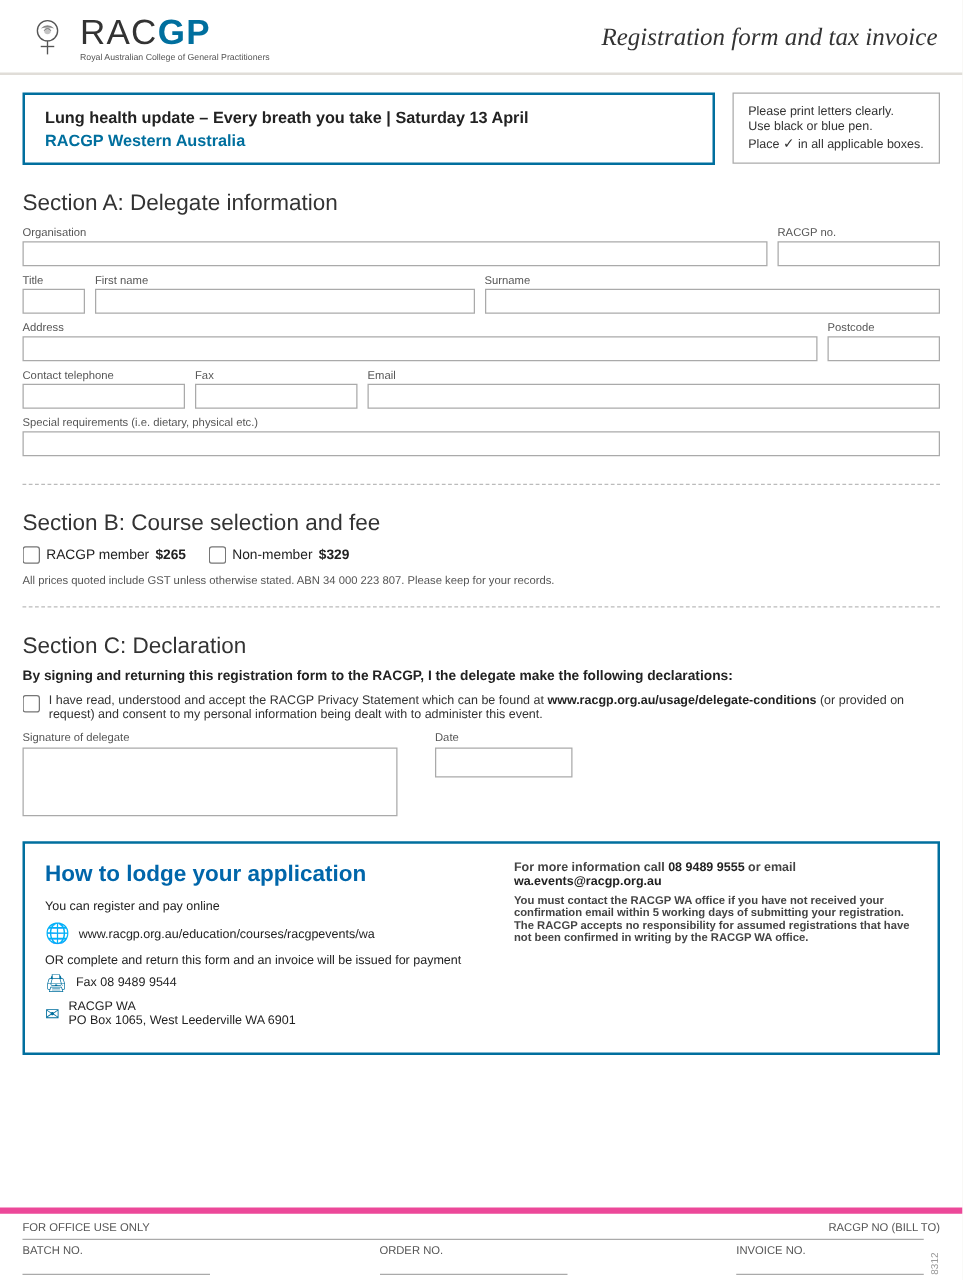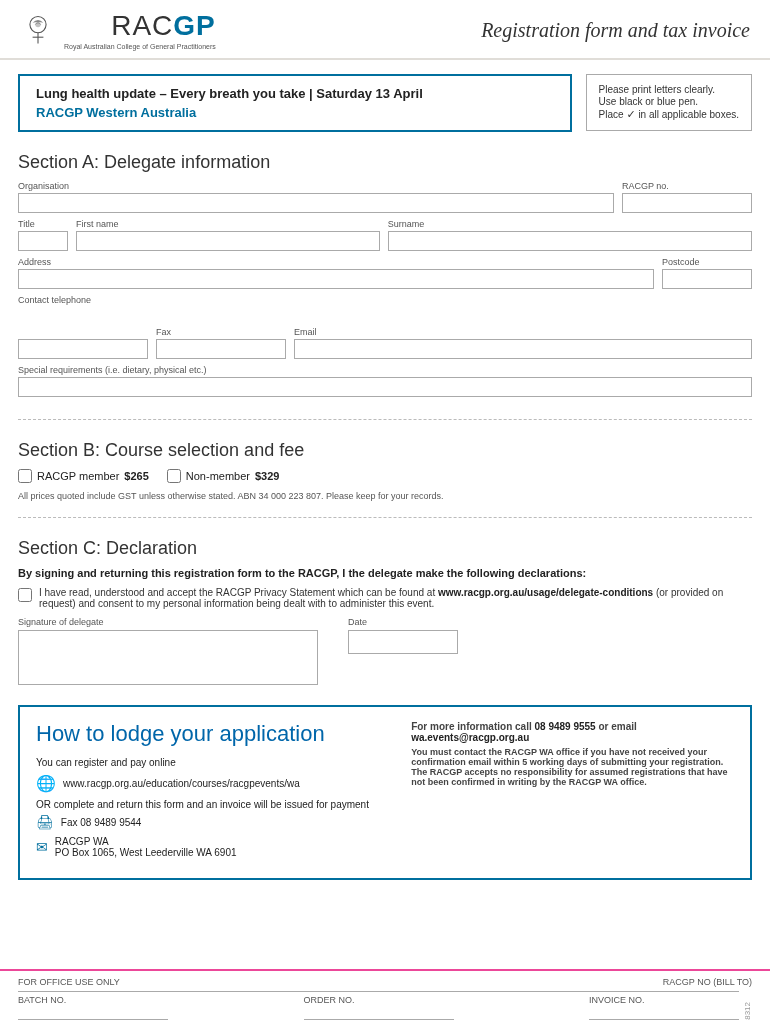--- a/index.html
+++ b/index.html
@@ -54,21 +54,20 @@
     .logo-icon {
       width: 36px;
       height: 36px;
       margin-right: 8px;
       display: inline-block;
       vertical-align: middle;
     }
     .logo-row {
       display: flex;
       align-items: center;
-      text-align: right;
     }
     .header-title {
       font-style: italic;
       font-size: 20px;
       color: #333;
       font-family: Georgia, serif;
       text-align: right;
     }
     
     .event-banner {
@@ -144,21 +143,21 @@
       font-size: 10px;
       background: #fff;
     }
     .field-title { width: 50px; }
     .field-firstname { flex: 1; }
     .field-surname { flex: 1.2; }
     .field-org { flex: 2.5; }
     .field-racgp { width: 130px; }
     .field-address { flex: 3; }
     .field-postcode { width: 90px; }
-    .field-phone { width: 130px; gap: 32px; }
+    .field-phone { width: 130px; }
     .field-fax { width: 130px; }
     .field-email { flex: 1; }
 
     
     .fee-row {
       display: flex;
       align-items: center;
       gap: 18px;
       margin: 8px 0;
     }
@@ -244,23 +243,23 @@
     .lodge-left {
       flex: 1.1;
     }
     .lodge-right {
       flex: 1;
       font-size: 9px;
       color: #444;
       font-weight: bold;
     }
     .lodge-title {
-      font-size: 22px;
+      font-size: 18px;
       color: #06a;
-      font-weight: normal;
+      font-weight: bold;
       margin-bottom: 10px;
     }
     .lodge-item {
       display: flex;
       align-items: center;
       gap: 7px;
       margin-bottom: 6px;
       font-size: 10px;
     }
     .lodge-url {
@@ -273,21 +272,21 @@
     }
     .lodge-contact {
       font-size: 10px;
       margin-bottom: 4px;
     }
     .lodge-contact strong { color: #222; }
 
     
     .footer {
       margin-top: auto;
-      border-top: 2px solid #ec4899;
+      border-top: 5px solid #ec4899;
       padding: 6px 18px 4px 18px;
       background: #fff;
     }
     .footer-top {
       display: flex;
       justify-content: space-between;
       font-size: 9px;
       color: #555;
       margin-bottom: 4px;
     }

